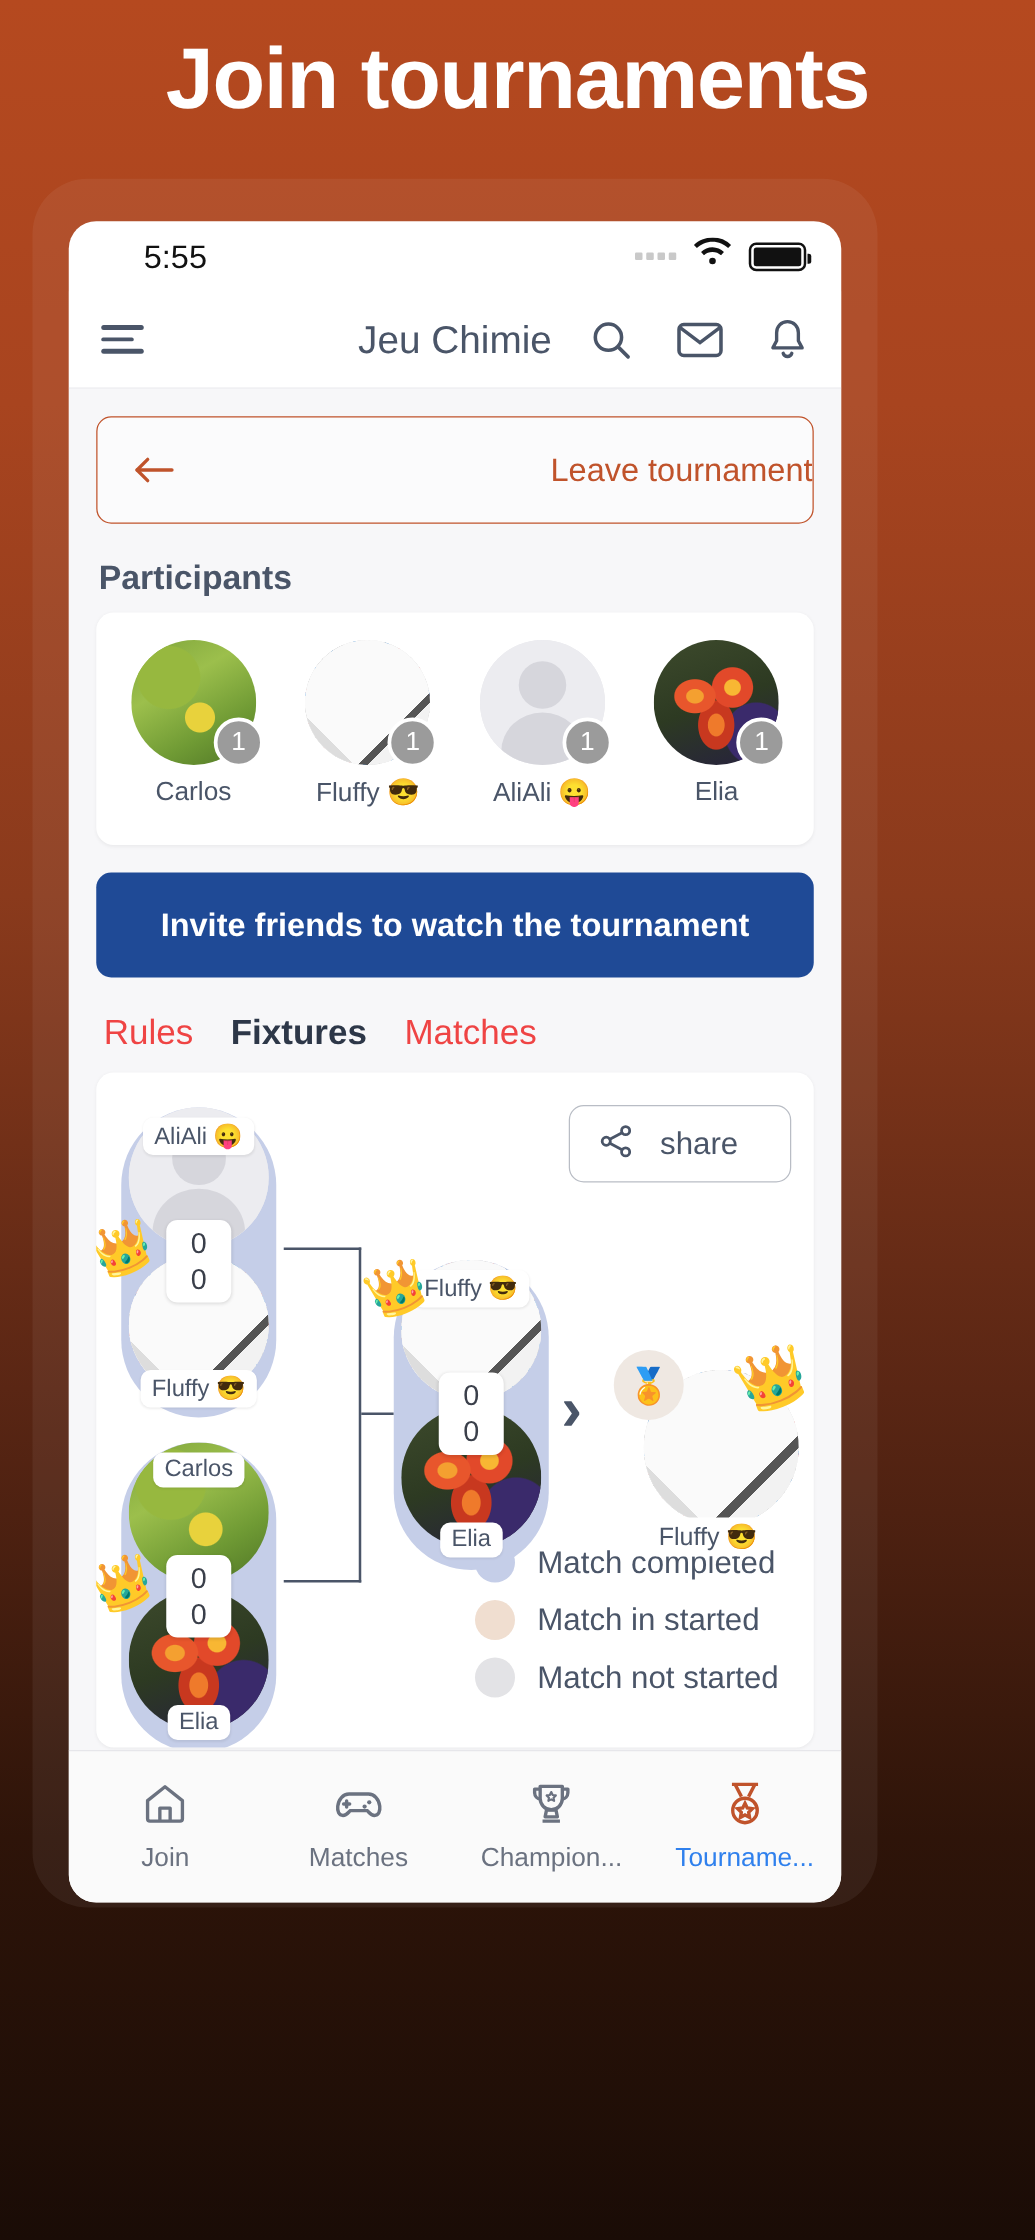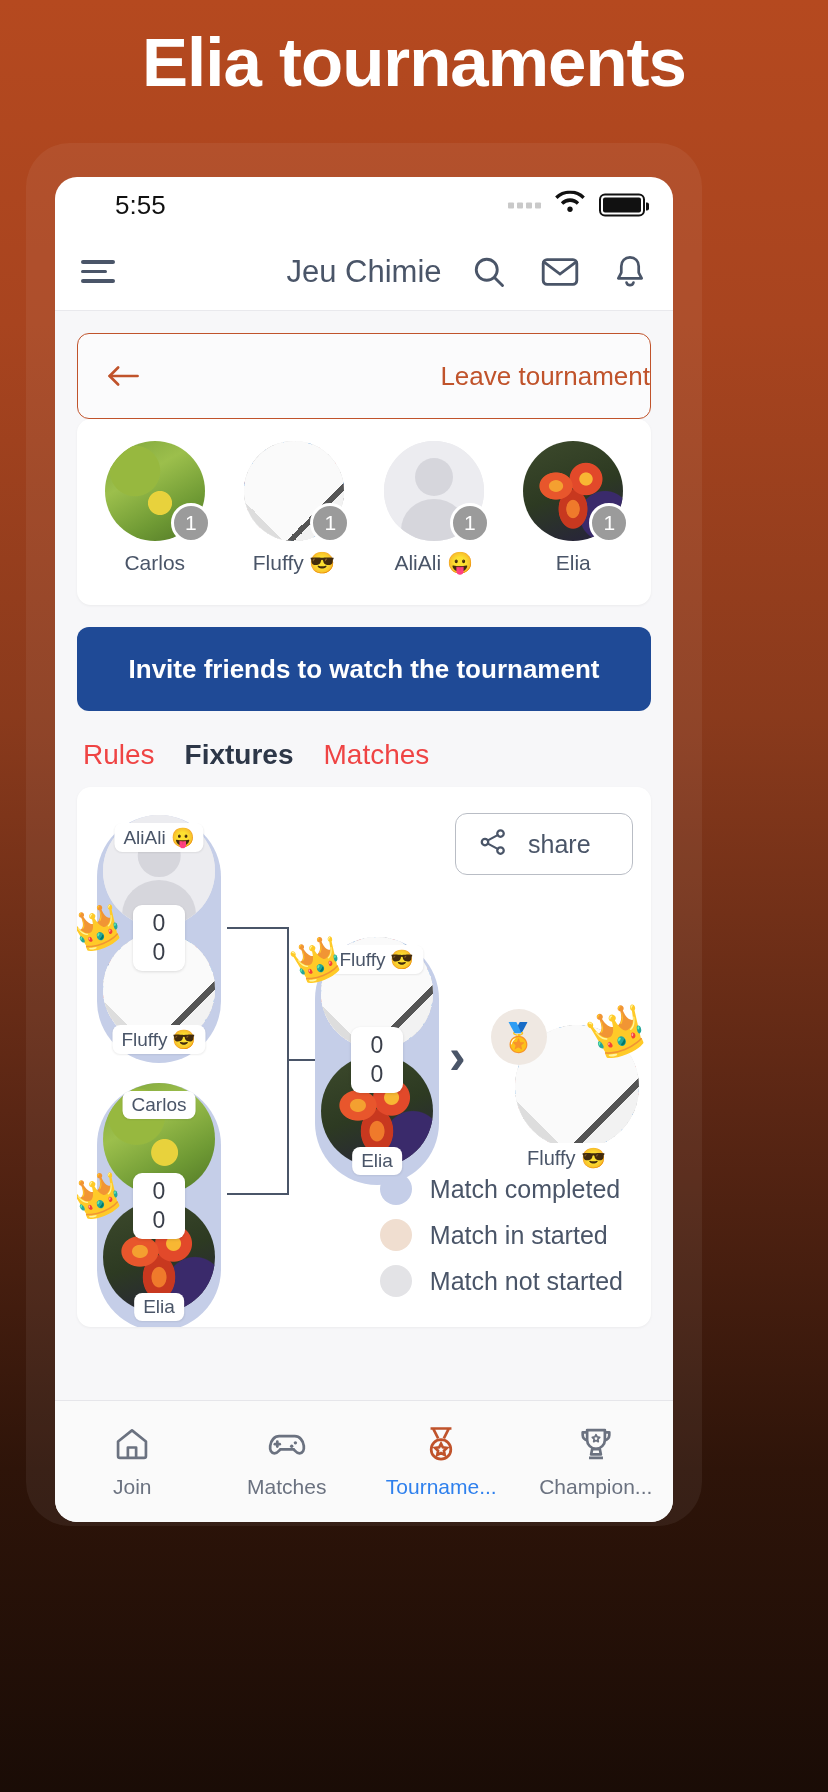--- a/index.html
+++ b/index.html
@@ -243,21 +243,21 @@
     position:absolute; width:56px; height:56px; border-radius:50%;
     background:#efe8e2; display:flex; align-items:center; justify-content:center;
     font-size:28px; z-index:7;
   }
   .winner-name {
     position:absolute; background:#fff; border-radius:8px; padding:3px 10px;
     font-size:20px; color:#4a5568; white-space:nowrap; z-index:7;
   }
 
   
-  .legend { position:absolute; right:28px; bottom:16px;margin-top:32px; }
+  .legend { position:absolute; right:28px; bottom:26px;margin-top:32px; }
   .legend-row { display:flex; align-items:center; gap:18px; margin-bottom:14px;}
   .legend-dot { width:32px; height:32px; border-radius:50%; }
   .legend-label { font-size:25px; color:#4a5568; }
 
   
   .tabbar {
     position:absolute; bottom:0; left:0; width:100%;
     height: 122px; background:#fafafa;
     border-top:1px solid #e6e6ea;
     display:flex; align-items:center;
@@ -265,21 +265,21 @@
   .tabitem {
     flex:1; display:flex; flex-direction:column; align-items:center; gap:8px;
     cursor:pointer; overflow:hidden;
   }
   .tabitem .tlabel { font-size:21px; color:#6b7280; white-space:nowrap; }
   .tabitem.active .tlabel { color:#2f80ed; }
 </style>
 </head>
 <body>
 
-<div class="poster-title">Elia tournaments</div>
+<div class="poster-title">Join tournaments</div>
 
 <div class="device-shell tinted"></div>
 
 <div class="phone">
 
   <div class="statusbar">
     <div class="status-time">5:55</div>
     <div class="status-right">
       <span class="sig-dots">
           <i></i>
@@ -334,20 +334,21 @@
     <div class="leave-btn">
       <span class="leave-arrow">
         <svg width="34" height="26" viewBox="0 0 28 20" fill="none" stroke="#c0532b" stroke-width="2.2" stroke-linecap="round" stroke-linejoin="round">
             <line x1="26" y1="10" x2="3" y2="10"></line>
             <polyline points="10,3 3,10 10,17"></polyline>
           </svg>
       </span>
       <span class="leave-label">Leave tournament</span>
     </div>
 
+    <div class="section-title">Participants</div>
     <div class="participants-card">
       <div class="participants-row">
         <div class="participant">
           <div class="avatar-wrap">
             <div class="avatar">
                 <div class="art-leaf"></div>
               </div>
             <div class="badge-count">1</div>
           </div>
           <div class="p-name">Carlos</div>
@@ -495,36 +496,36 @@
         <svg width="42" height="38" viewBox="0 0 26 20" fill="none" stroke="#6b7280" stroke-width="1.7">
             <path d="M8.2 5.2h9.6c3 0 5.2 2.6 5.6 6 .3 2.6-.6 4.6-2.6 4.6-1.7 0-2.4-1.2-3.6-2.4H8.8C7.6 14.6 6.9 15.8 5.2 15.8c-2 0-2.9-2-2.6-4.6.4-3.4 2.6-6 5.6-6z"></path>
             <line x1="7" y1="8.6" x2="7" y2="11.6" stroke-linecap="round"></line>
             <line x1="5.5" y1="10.1" x2="8.5" y2="10.1" stroke-linecap="round"></line>
             <circle cx="18.2" cy="9.3" r="1.05" fill="#6b7280" stroke="none"></circle>
             <circle cx="15.9" cy="11.4" r="1.05" fill="#6b7280" stroke="none"></circle>
           </svg>
       </span>
       <span class="tlabel">Matches</span>
     </div>
-    <div class="tabitem active">
-      <span>
-        <svg width="38" height="38" viewBox="0 0 24 24" fill="none" stroke="#c0532b" stroke-width="1.7">
-            <path d="M7 2.2l3.2 6.2M17 2.2l-3.2 6.2M5.4 2.2h13.2"></path>
-            <circle cx="12" cy="15.4" r="6.2"></circle>
-            <path d="M12 11.8l1.15 2.33 2.57.37-1.86 1.82.44 2.56L12 17.67l-2.3 1.21.44-2.56-1.86-1.82 2.57-.37z"></path>
-          </svg>
-      </span>
-      <span class="tlabel">Tourname...</span>
-    </div>
     <div class="tabitem">
       <span>
         <svg width="38" height="38" viewBox="0 0 24 24" fill="none" stroke="#6b7280" stroke-width="1.7" stroke-linejoin="round">
             <path d="M6.4 3.2h11.2v6.2a5.6 5.6 0 01-11.2 0z"></path>
             <path d="M6.4 4.6H3.6v1.8a3.4 3.4 0 003 3.3M17.6 4.6h2.8v1.8a3.4 3.4 0 01-3 3.3"></path>
             <path d="M9.6 15.2h4.8l.7 3.4H8.9zM7.6 20.8h8.8"></path>
             <path d="M12 6.1l.72 1.46 1.61.24-1.17 1.14.28 1.6L12 9.79l-1.44.75.28-1.6-1.17-1.14 1.61-.24z" stroke-width="1.1"></path>
           </svg>
       </span>
       <span class="tlabel">Champion...</span>
     </div>
+    <div class="tabitem active">
+      <span>
+        <svg width="38" height="38" viewBox="0 0 24 24" fill="none" stroke="#c0532b" stroke-width="1.7">
+            <path d="M7 2.2l3.2 6.2M17 2.2l-3.2 6.2M5.4 2.2h13.2"></path>
+            <circle cx="12" cy="15.4" r="6.2"></circle>
+            <path d="M12 11.8l1.15 2.33 2.57.37-1.86 1.82.44 2.56L12 17.67l-2.3 1.21.44-2.56-1.86-1.82 2.57-.37z"></path>
+          </svg>
+      </span>
+      <span class="tlabel">Tourname...</span>
+    </div>
   </div>
 
 </div>
 
 </body></html>

